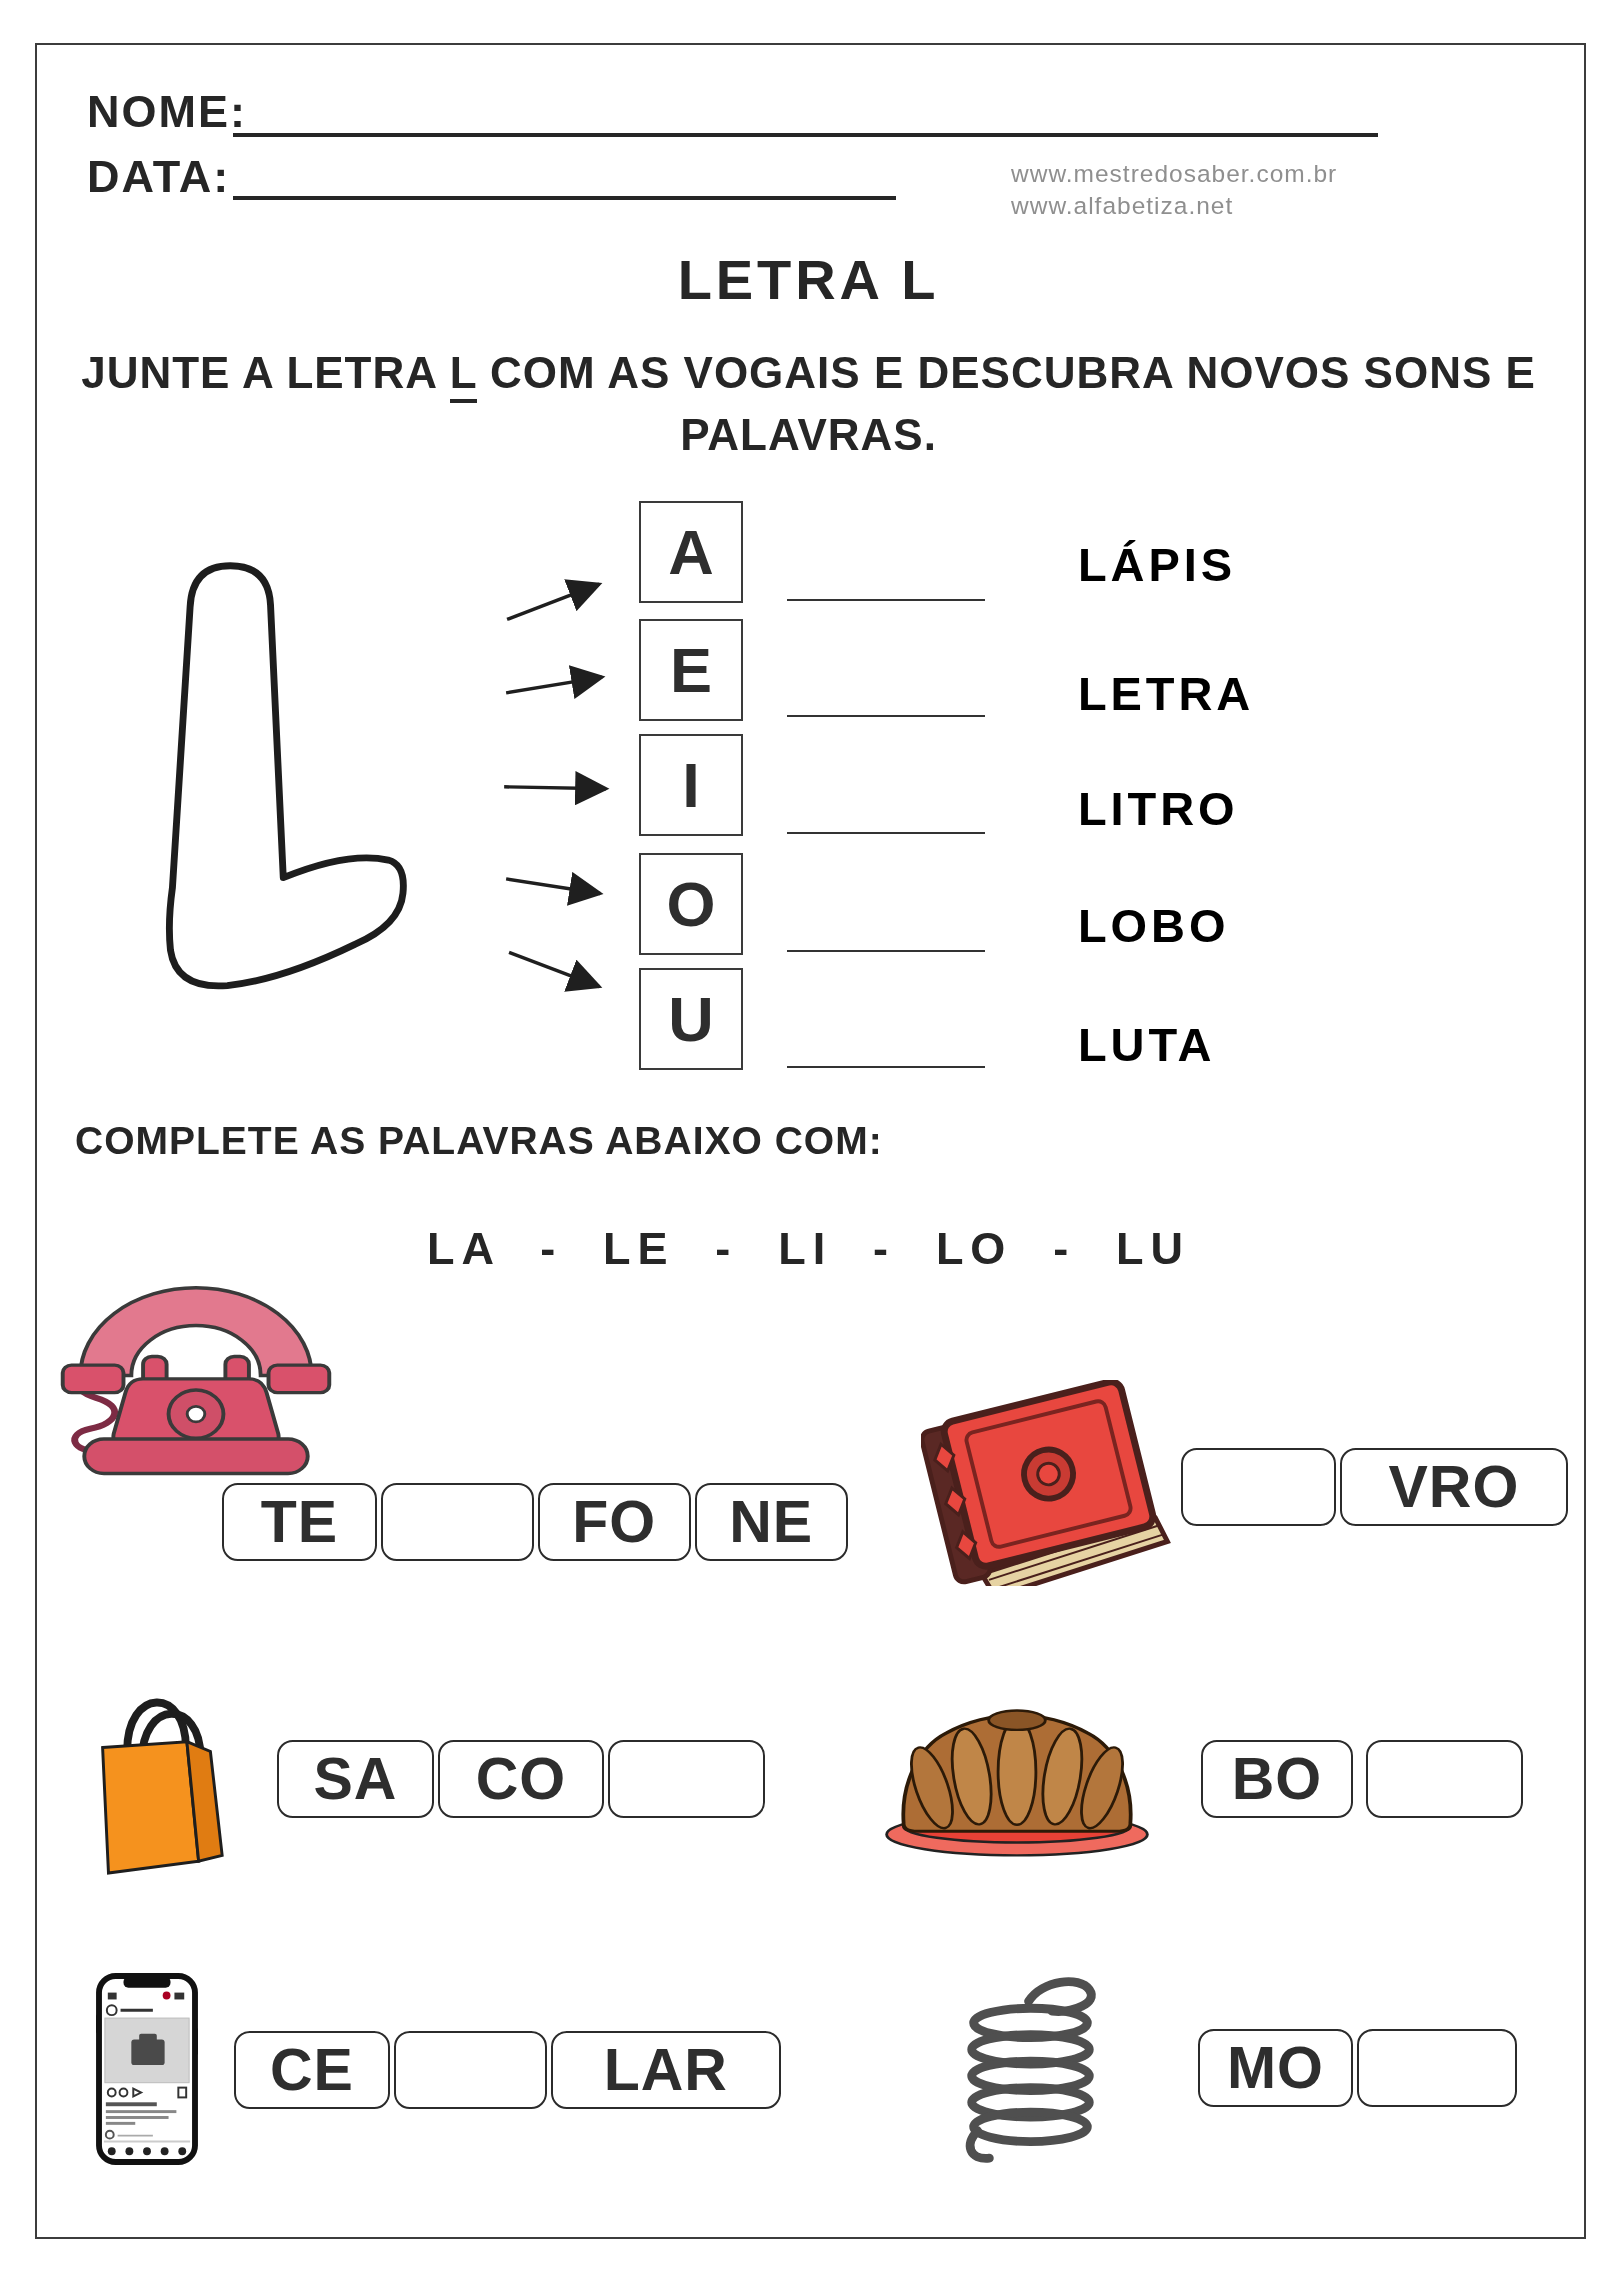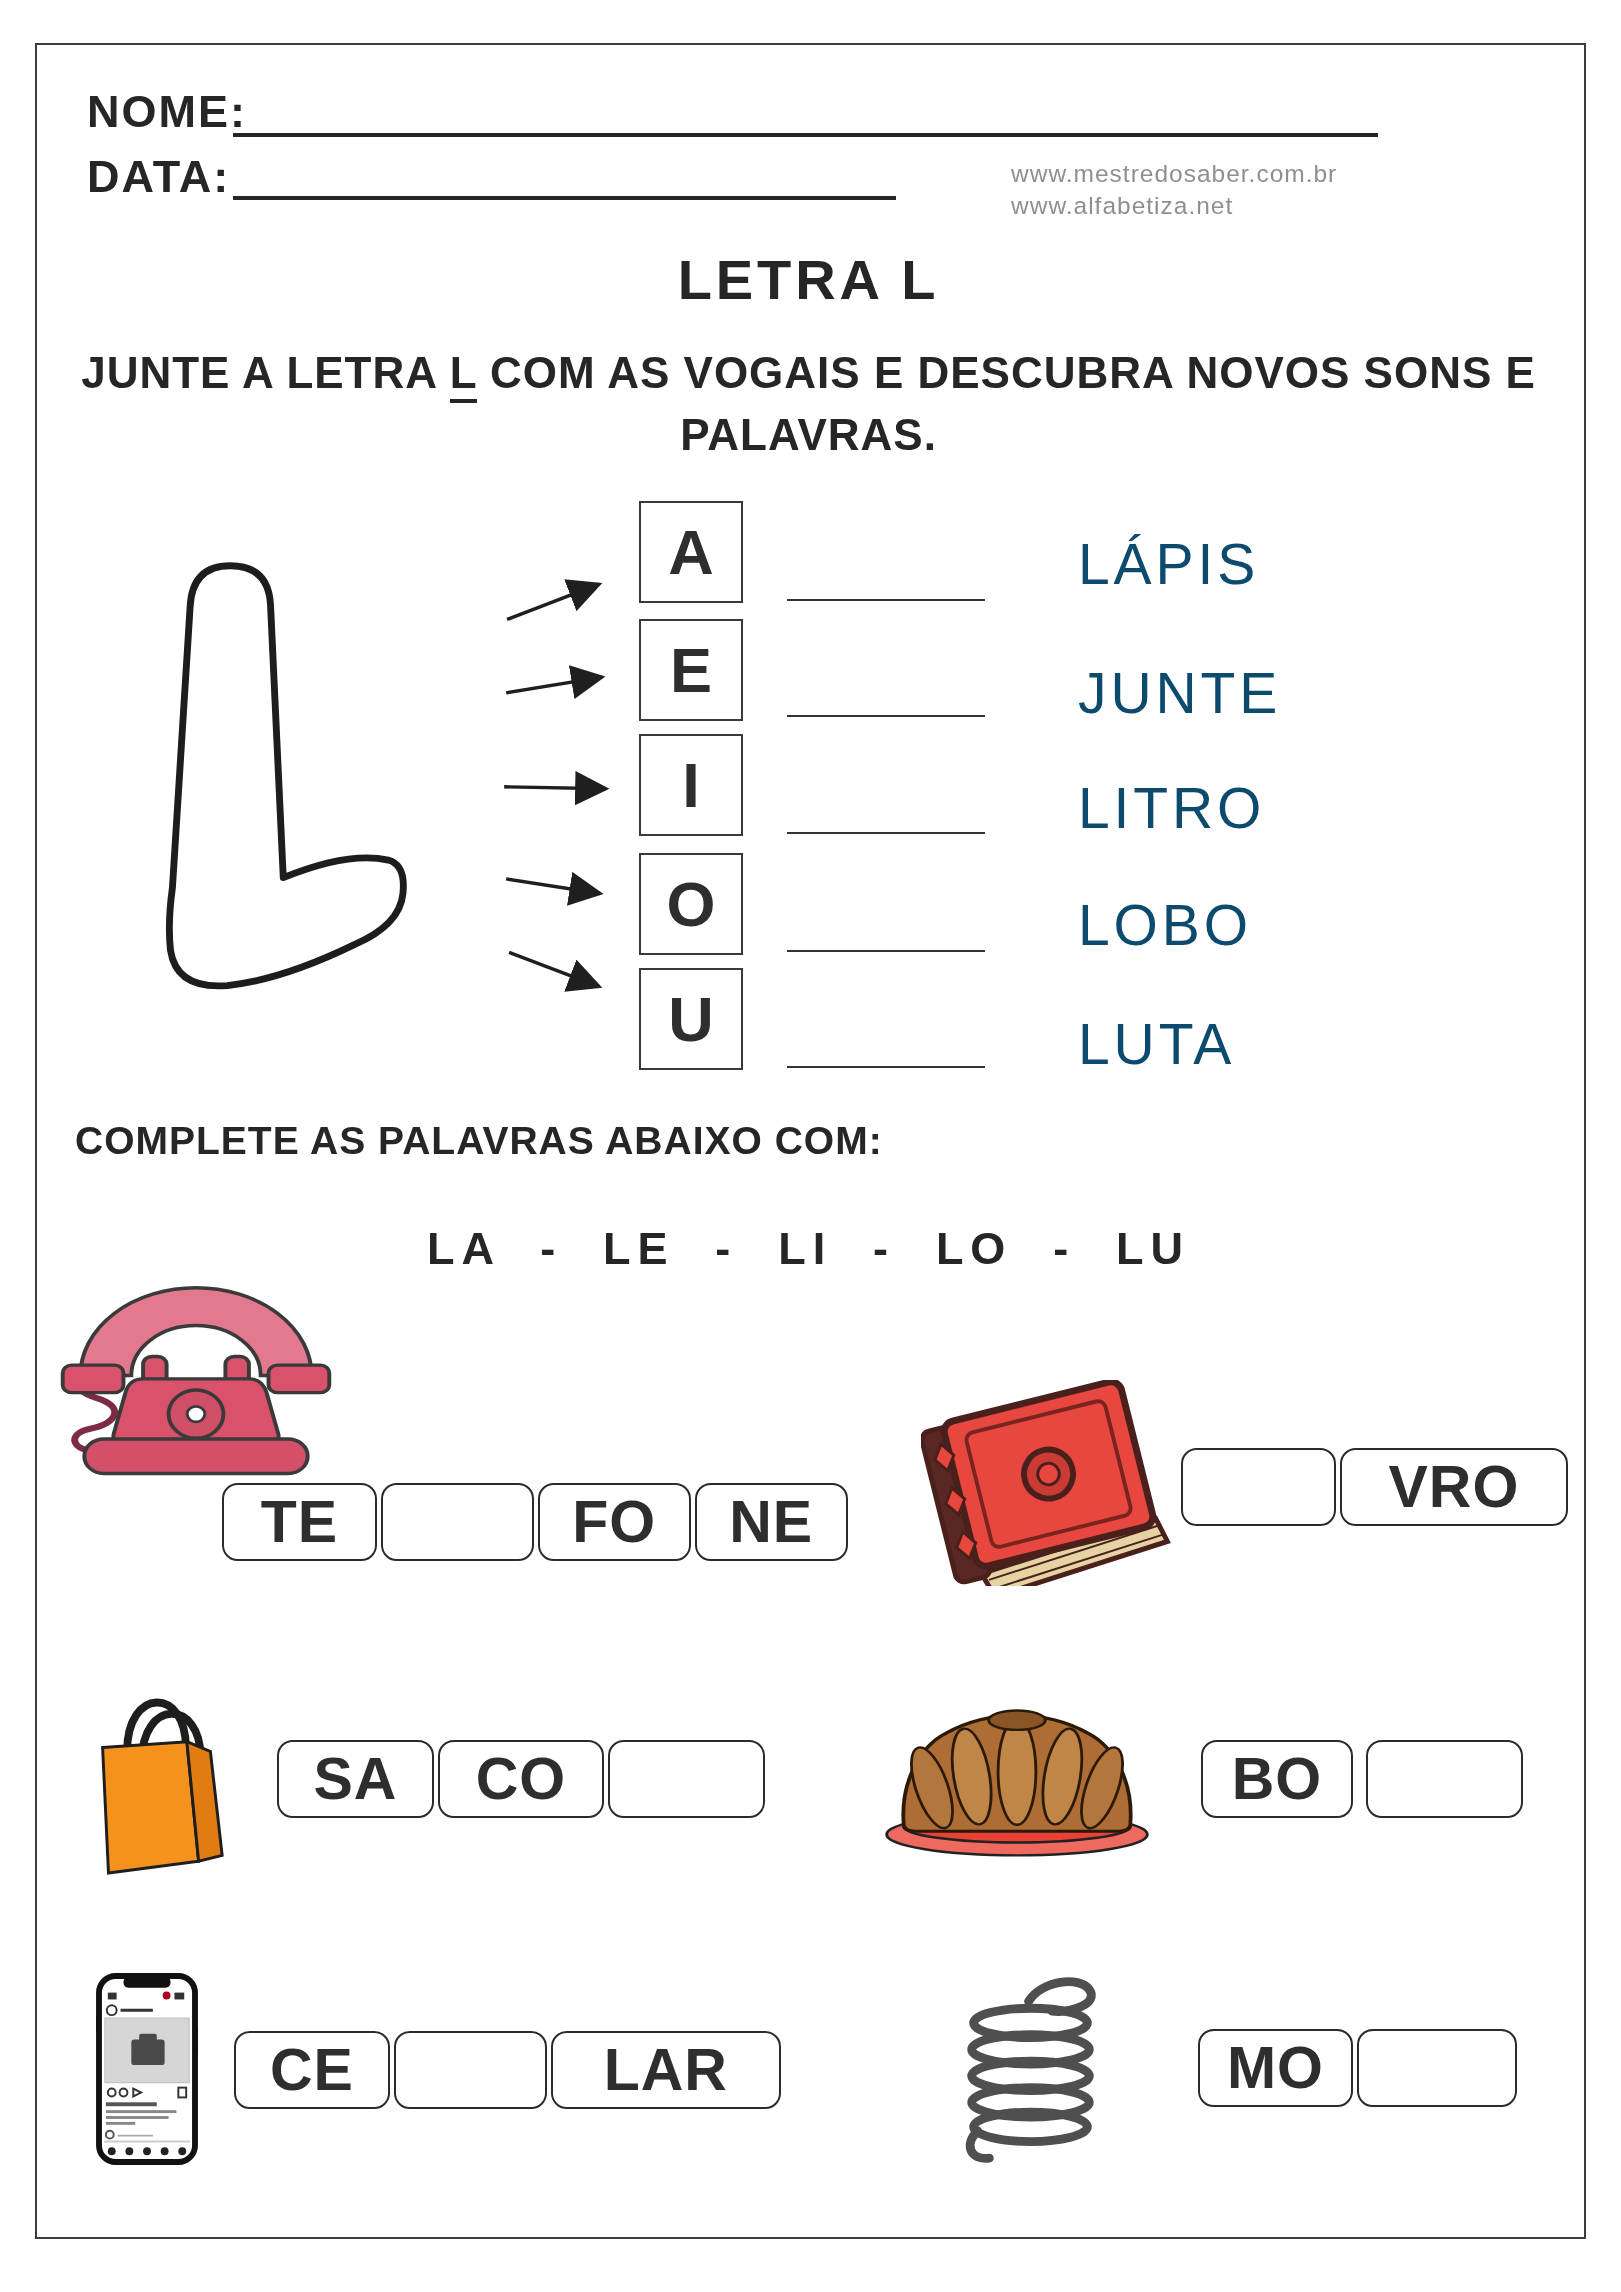--- a/index.html
+++ b/index.html
@@ -16,21 +16,21 @@
          letter-spacing:3.9px;color:#262626;}
   .instr{left:35px;width:1547px;text-align:center;font-size:44px;font-weight:600;
          letter-spacing:1px;color:#262626;}
   .instr .u{border-bottom:4.9px solid #262626;padding-bottom:2px;}
   
   .vbox{left:639px;width:104px;height:102px;border:2.9px solid #3a3a3a;background:#fff;
         display:flex;align-items:center;justify-content:center;
         font-size:63px;font-weight:600;color:#2e2e2e;box-sizing:border-box;}
   .aline{left:787px;width:198px;height:0;border-bottom:2.9px solid #333;}
   .mword{left:1078px;height:84px;display:flex;align-items:center;
-         font-size:57px;font-weight:400;letter-spacing:3.9px;color:#0c4a6e;}
+         font-size:47px;font-weight:700;letter-spacing:3.9px;color:#000000;}
   
   .heading2{left:75px;font-size:39px;font-weight:600;letter-spacing:1px;color:#262626;}
   .syll{left:35px;width:1547px;text-align:center;font-size:45px;font-weight:600;
         letter-spacing:6.9px;word-spacing:21.6px;color:#262626;}
   
   .tiles{position:absolute;display:flex;gap:3.9px;}
   .tile{height:78px;border:2.9px solid #2b2b2b;border-radius:15.7px;background:#fff;
         display:flex;align-items:center;justify-content:center;box-sizing:border-box;
         font-size:59px;font-weight:700;letter-spacing:1px;color:#2e2e2e;}
   svg{display:block;}
@@ -78,21 +78,21 @@
   <div class="abs vbox" style="top:853px;">O</div>
   <div class="abs vbox" style="top:968px;">U</div>
 
   <div class="abs aline" style="top:599px;"></div>
   <div class="abs aline" style="top:715px;"></div>
   <div class="abs aline" style="top:832px;"></div>
   <div class="abs aline" style="top:950px;"></div>
   <div class="abs aline" style="top:1066px;"></div>
 
   <div class="abs mword" style="top:522px;">LÁPIS</div>
-  <div class="abs mword" style="top:651px;">JUNTE</div>
+  <div class="abs mword" style="top:651px;">LETRA</div>
   <div class="abs mword" style="top:883px;">LOBO</div>
   <div class="abs mword" style="top:766px;">LITRO</div>
   <div class="abs mword" style="top:1002px;">LUTA</div>
 
   <div class="abs heading2" style="top:1119px;">COMPLETE AS PALAVRAS ABAIXO COM:</div>
   <div class="abs syll" style="top:1223px;">LA - LE - LI - LO - LU</div>
 
   <div class="abs" style="left:49px;top:1274px;">
     <svg width="294" height="202" viewBox="0 0 300 235" preserveAspectRatio="none">
       <path d="M 64 112 C 26 114 18 134 48 144 C 78 154 70 174 42 180 C 16 186 24 208 52 206 C 66 205 74 198 80 190" fill="none" stroke="#7d2b44" stroke-width="7" stroke-linecap="round"></path>

